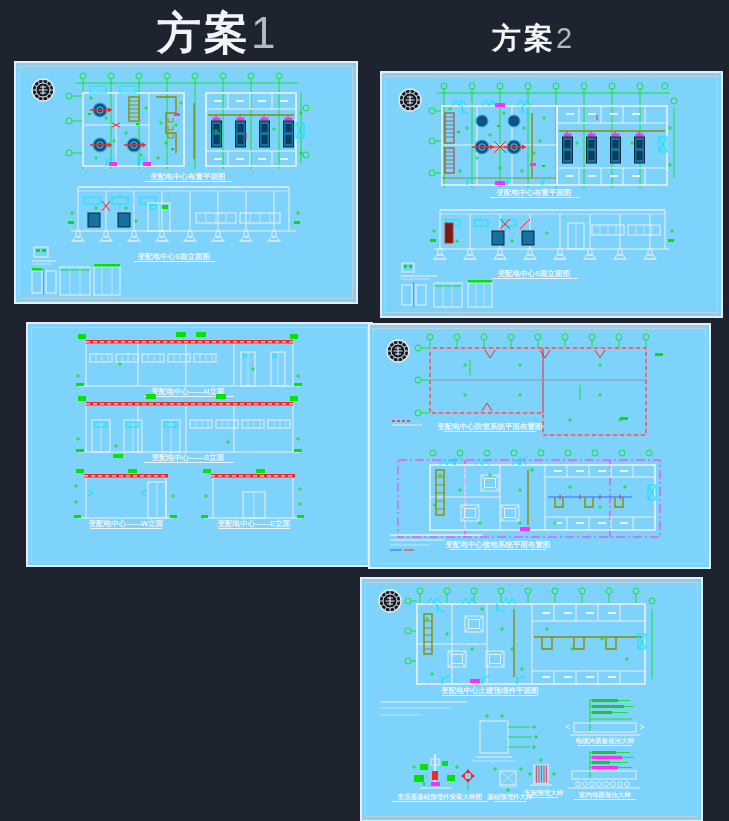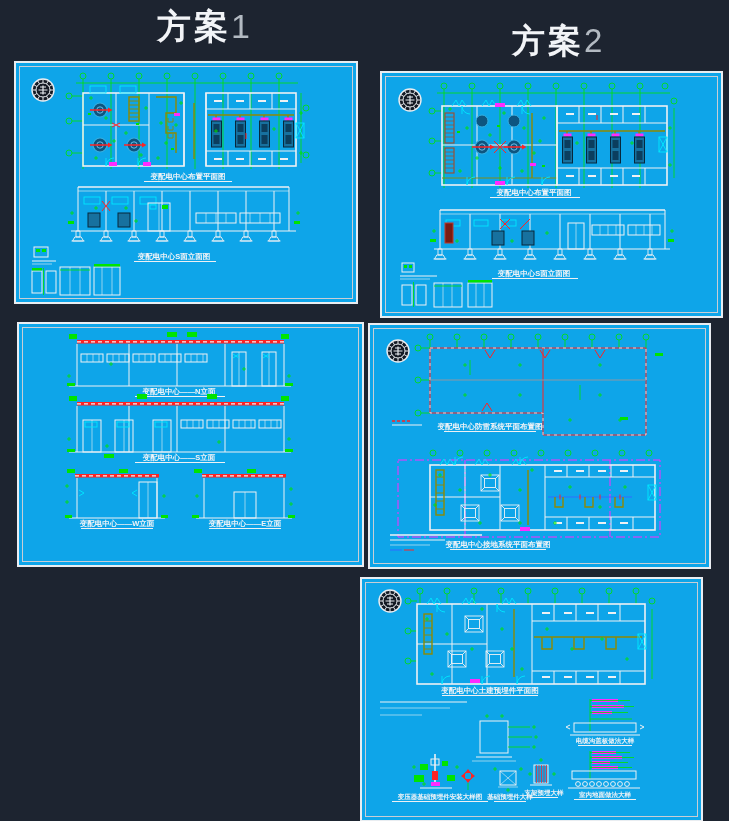--- a/index.html
+++ b/index.html
@@ -1,22 +1,22 @@
 <!DOCTYPE html>
 <html><head>
 <meta charset="utf-8">
 <style>
   html,body{margin:0;padding:0;background:#1d2430;}
   body{width:729px;height:821px;position:relative;overflow:hidden;
        font-family:"Liberation Sans",sans-serif;}
   .heading{position:absolute;color:#f2f4f7;font-weight:700;letter-spacing:3px;white-space:nowrap;}
   .heading .num{color:#b3bac2;font-weight:400;letter-spacing:0;}
-  #h1{left:157px;top:4px;font-size:34px;}
-  #h2{left:512px;top:19px;font-size:33px;}
-  .sheet{position:absolute;border:2px solid #e9edf1;background:#0ea5e9;}
+  #h1{left:157px;top:4px;font-size:44px;}
+  #h2{left:492px;top:19px;font-size:29px;}
+  .sheet{position:absolute;border:2px solid #e9edf1;background:#7dd3fc;}
   .sheet-inner{position:absolute;inset:3px;border:1px solid #c9ced5;}
   .sheet svg{position:absolute;inset:0;width:100%;height:100%;}
   
   .sW{stroke:#eef1f4;fill:none;stroke-width:1;}
   .sW2{stroke:#eef1f4;fill:none;stroke-width:1.6;}
   .sWt{stroke:#eef1f4;fill:none;stroke-width:.6;}
   .fW{fill:#eef1f4;}
   .sG{stroke:#00e400;fill:none;stroke-width:.8;}
   .fG{fill:#00e400;}
   .sC{stroke:#00e8ff;fill:none;stroke-width:.9;}
@@ -461,21 +461,21 @@
         <line x1="70" y1="210" x2="70" y2="234" class="sWt"></line>
       <line x1="52" y1="213" x2="80" y2="213" class="sG"></line>
       <rect x="86" y="210" width="24" height="24" class="sW"></rect>
       <line x1="94" y1="210" x2="94" y2="234" class="sWt"></line>
         <line x1="102" y1="210" x2="102" y2="234" class="sWt"></line>
       <rect x="86" y="207" width="24" height="2.5" class="fG"></rect>
     </g>
   </svg>
 </div>
 
-<div class="sheet" style="left:17px;top:322px;width:343px;height:241px">
+<div class="sheet" style="left:26px;top:322px;width:343px;height:241px">
   <div class="sheet-inner"></div>
   <svg viewBox="0 0 343 241">
 
     <g>
       <rect x="58" y="16" width="207" height="3.5" class="fR"></rect>
       <line x1="58" y1="17.8" x2="265" y2="17.8" stroke="#f2f4f7" stroke-width="1.2" stroke-dasharray="4,3"></line>
       <rect x="50" y="10" width="8" height="5" class="fG"></rect>
         <rect x="148" y="8" width="10" height="5" class="fG"></rect>
       <rect x="168" y="8" width="10" height="5" class="fG"></rect>
         <rect x="262" y="10" width="8" height="5" class="fG"></rect>

